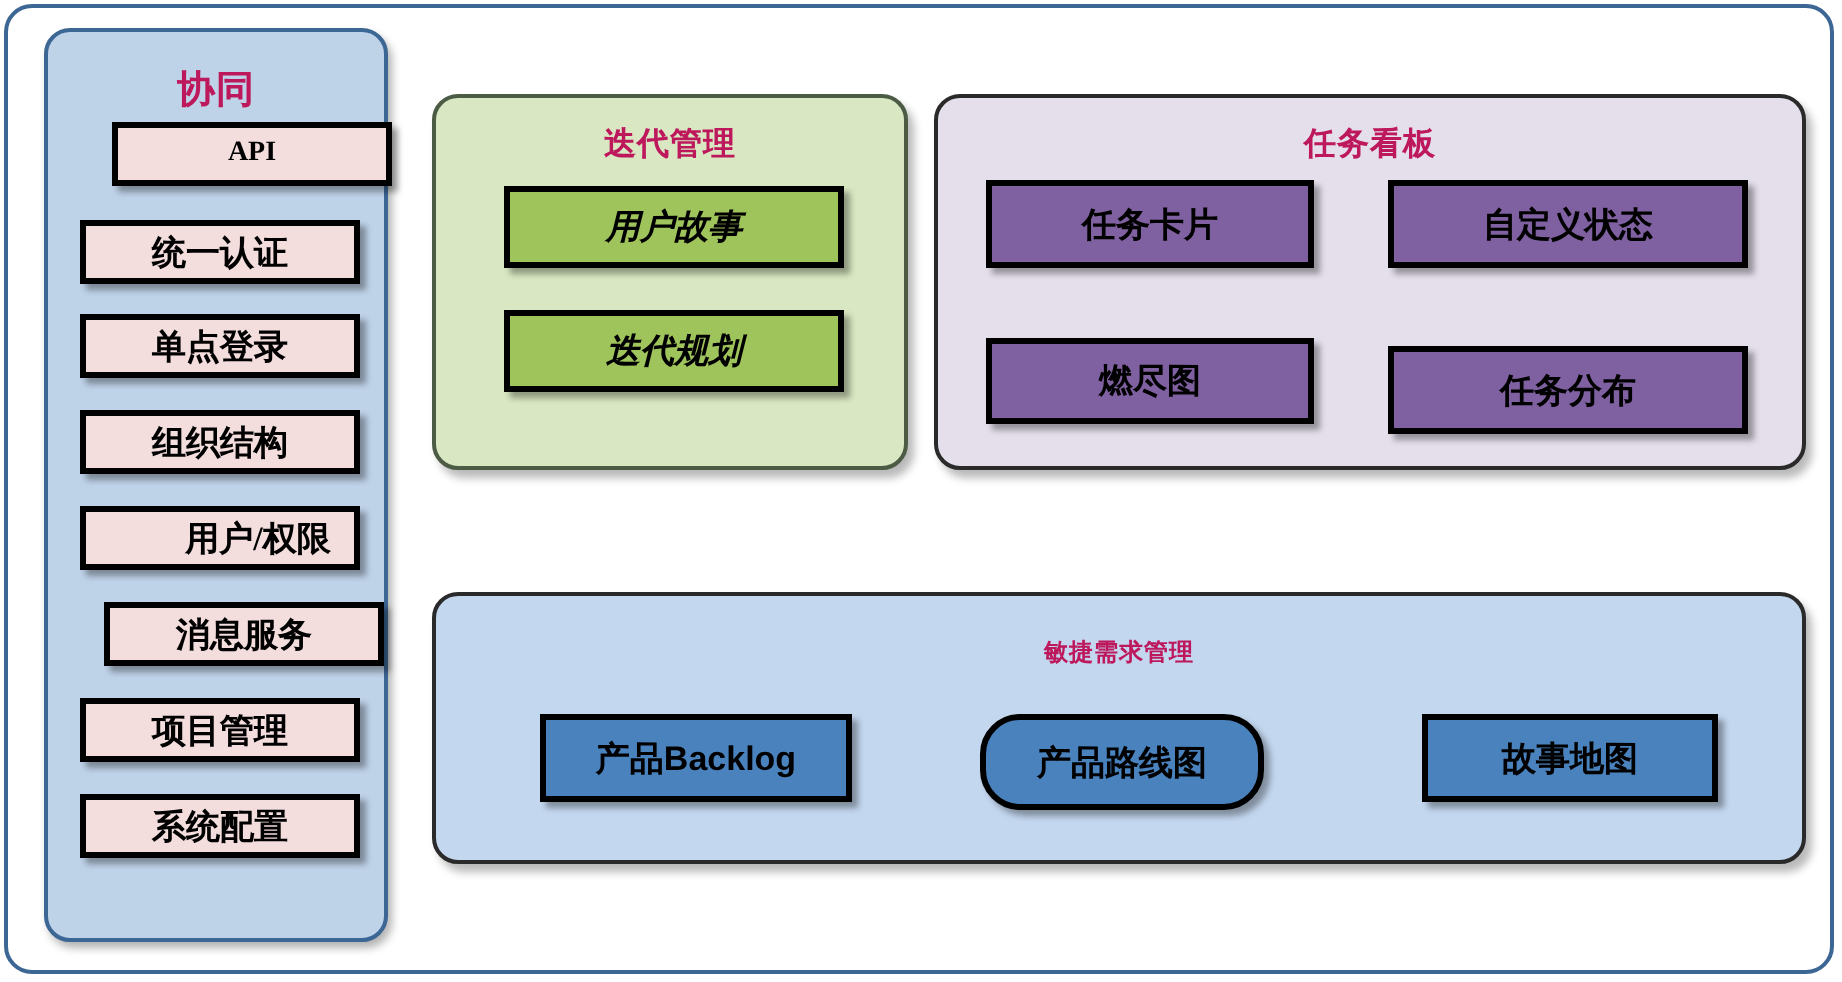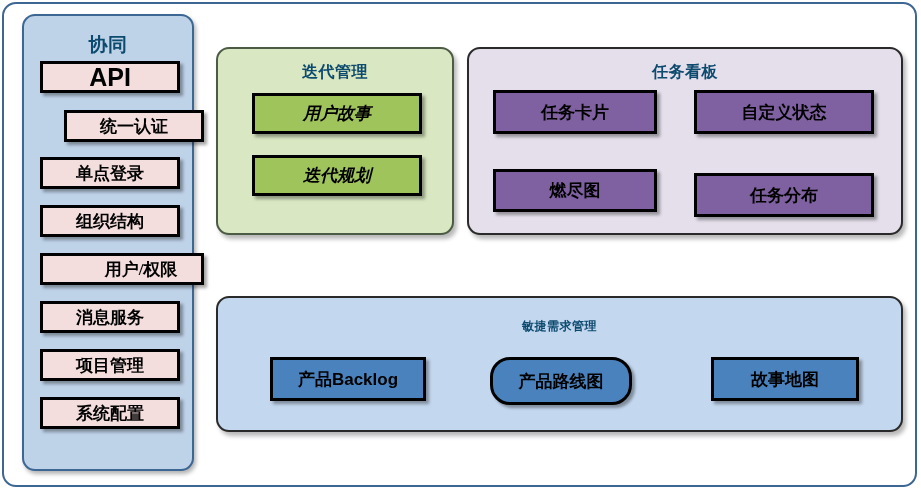--- a/index.html
+++ b/index.html
@@ -36,21 +36,21 @@
     position: absolute;
     box-sizing: border-box;
     border-radius: 13px;
   }
   .panel-title {
     position: absolute;
     left: 0;
     right: 0;
     text-align: center;
     font-weight: bold;
-    color: #0c4a6e;
+    color: #be185d;
     letter-spacing: 0.5px;
   }
 
   
   .panel-collab {
     left: 22px;
     top: 14px;
     width: 172px;
     height: 457px;
     background: #bed2e8;
@@ -122,58 +122,59 @@
     font-size: 17px;
     line-height: 1;
     text-align: center;
   }
   .box-pink   { background: #f3dedd; }
   .box-green  { background: #a0c45c; font-style: italic; }
   .box-purple { background: #7f60a0; }
   .box-blue   { background: #4a82bd; }
 
   .box-api {
-    font-family: Liberation Sans, sans-serif;
-    font-size: 25px;
+    font-family: Liberation Serif, serif;
+    font-size: 14px;
+    margin-left: 16px;
   }
   .box-backlog .latin {
     font-family: "Liberation Sans", "DejaVu Sans", sans-serif;
   }
 </style>
 </head>
 <body>
 
 <div id="canvas">
 
   <div class="outer-frame"></div>
 
   <div class="panel panel-collab">
     <div class="panel-title">协同</div>
 
     <div class="box box-pink box-api" style="left:16px; top:45px; width:140px; height:32px;">
       <span>API</span>
     </div>
 
-    <div class="box box-pink" style="left:16px; top:94px; width:140px; height:32px;margin-left:24px;">
+    <div class="box box-pink" style="left:16px; top:94px; width:140px; height:32px;">
       <span>统一认证</span>
     </div>
 
     <div class="box box-pink" style="left:16px; top:141px; width:140px; height:32px;text-align:center;">
       <span>单点登录</span>
     </div>
 
     <div class="box box-pink" style="left:16px; top:189px; width:140px; height:32px;">
       <span>组织结构</span>
     </div>
 
-    <div class="box box-pink" style="left:16px; top:237px; width:164px; height:32px;padding-left:38px;">
+    <div class="box box-pink" style="left:16px; top:237px; width:140px; height:32px;padding-left:38px;">
       <span>用户/权限</span>
     </div>
 
-    <div class="box box-pink" style="left:16px; top:285px; width:140px; height:32px;">
+    <div class="box box-pink" style="left:28px; top:285px; width:140px; height:32px;">
       <span>消息服务</span>
     </div>
 
     <div class="box box-pink" style="left:16px; top:333px; width:140px; height:32px;">
       <span>项目管理</span>
     </div>
 
     <div class="box box-pink" style="left:16px; top:381px; width:140px; height:32px;">
       <span>系统配置</span>
     </div>

